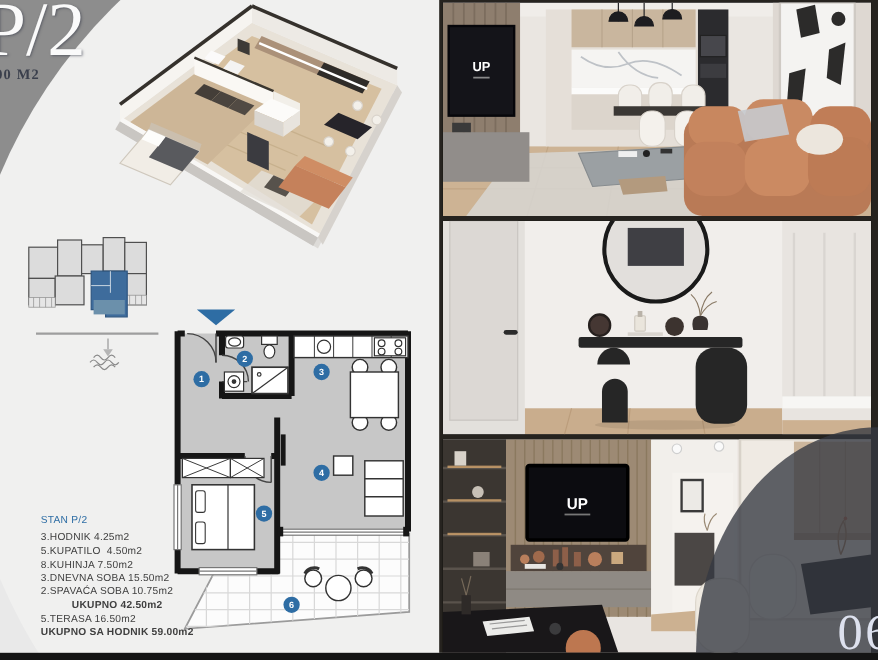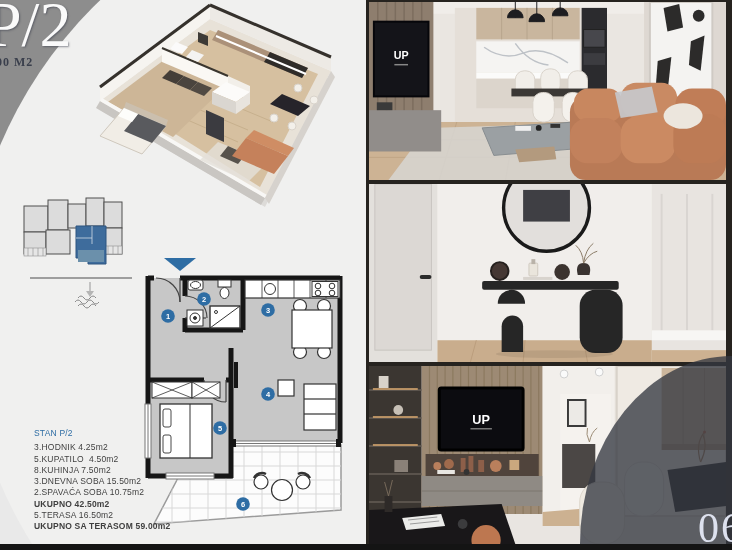--- a/index.html
+++ b/index.html
@@ -16,21 +16,21 @@
                font-size:64px; color:#fafafa; text-shadow:1px 1px 2px rgba(45,50,65,.5); }
   .area-label { position:absolute; left:-4px; top:55px; font-family:"Liberation Serif",serif;
                 font-size:12px; font-weight:bold; color:#3a3f4c; letter-spacing:1px; }
   .iso-render { position:absolute; left:78px; top:2px; width:266px; height:212px; }
   .site-plan { position:absolute; left:12px; top:190px; width:126px; height:120px; }
   .floor-plan { position:absolute; left:142px; top:252px; width:206px; height:288px; }
 
   .legend { position:absolute; left:34px; top:428px; font-size:8.5px; color:#3f3f3f; letter-spacing:.2px; }
   .legend div { line-height:11.3px; white-space:pre; }
   .legend-title { color:#2e6da4; margin-bottom:3px; }
-  .legend-total { font-weight:bold; }
+  .legend-total { font-weight:bold;text-align:center; }
 
   
   .photo-column { position:absolute; left:366px; top:0; width:366px; height:544px; background:#26231f;
                   display:flex; flex-direction:column; gap:4px; padding:2px 6px 0 3px; }
   .photo { flex:1; overflow:hidden; background:#000; position:relative; }
   .photo svg { display:block; width:100%; height:100%; }
 
   .corner-overlay { position:absolute; right:0; bottom:6px; width:152px; height:188px;
                     background:rgba(52,57,65,.78); border-top-left-radius:100% 100%; z-index:5; }
   .page-number { position:absolute; right:-12px; bottom:-8px; font-family:"Liberation Serif",serif;
@@ -264,21 +264,21 @@
 
     <div class="legend">
       <div class="legend-title">STAN P/2</div>
       <div>3.HODNIK 4.25m2</div>
       <div>5.KUPATILO  4.50m2</div>
       <div>8.KUHINJA 7.50m2</div>
       <div>3.DNEVNA SOBA 15.50m2</div>
       <div>2.SPAVAĆA SOBA 10.75m2</div>
       <div class="legend-total">UKUPNO 42.50m2</div>
       <div>5.TERASA 16.50m2</div>
-      <div class="legend-total">UKUPNO SA TERASOM 59.00m2</div>
+      <div class="legend-total">UKUPNO SA HODNIK 59.00m2</div>
     </div>
 
     <div class="unit-code">P/2</div>
     <div class="area-label">00 M2</div>
   </div>
 
   <div class="photo-column">
 
     <div class="photo">
       <svg viewBox="0 0 366 181" preserveAspectRatio="none">

